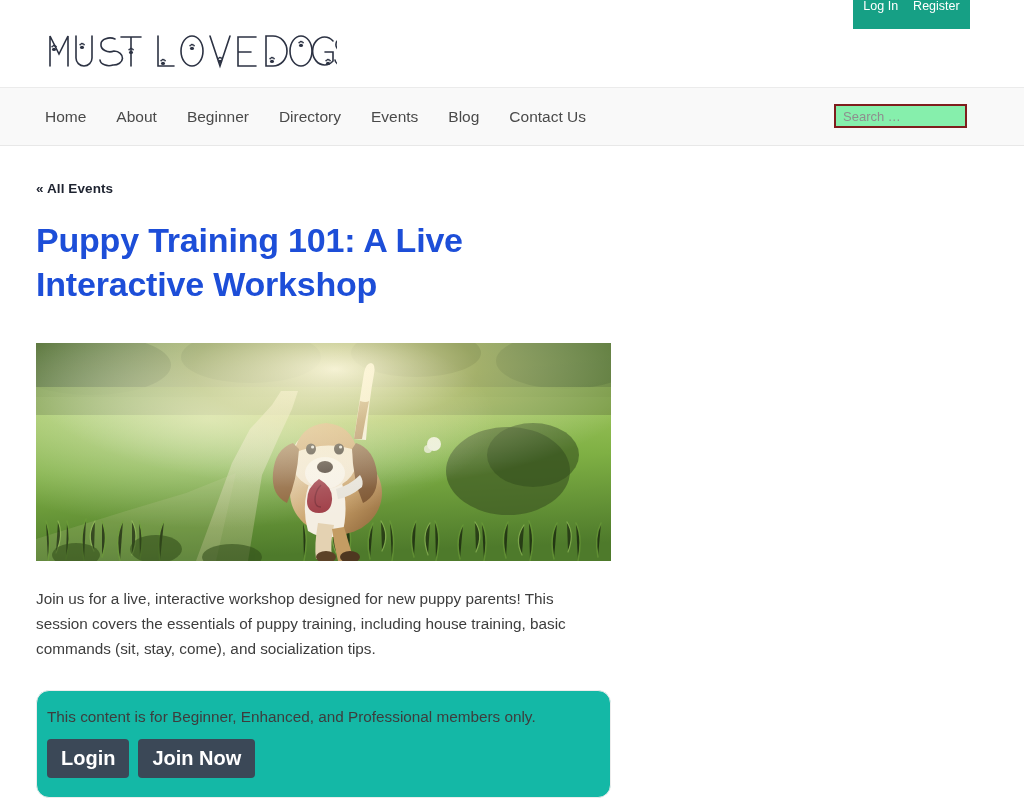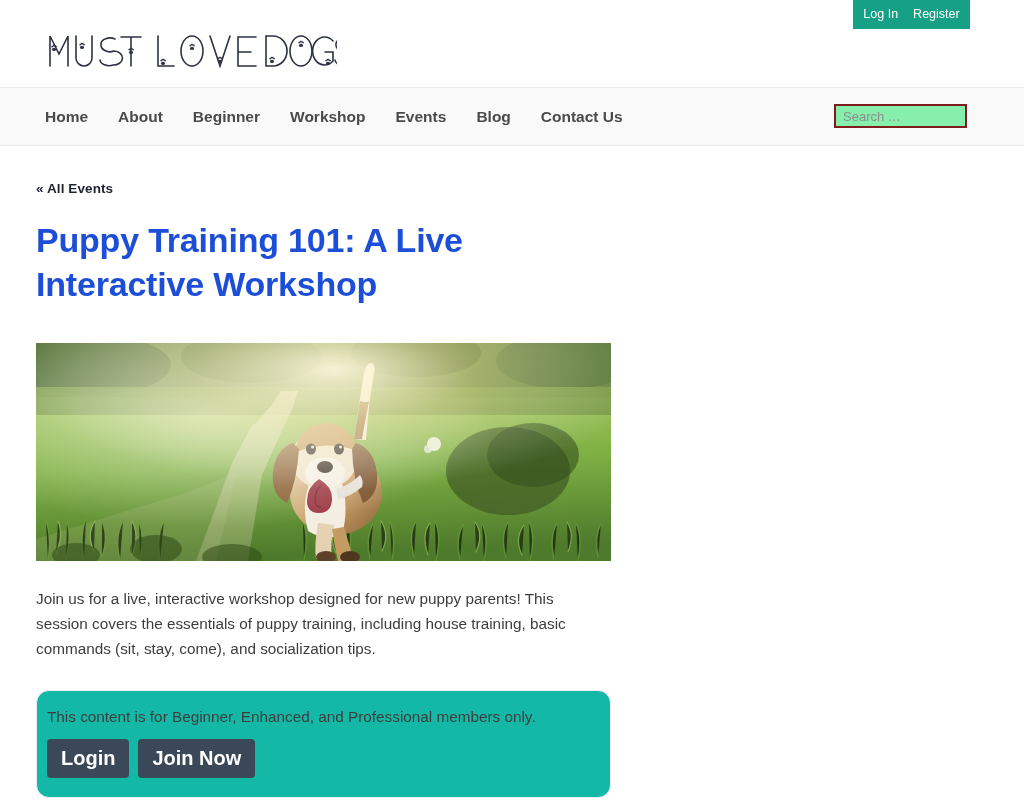--- a/index.html
+++ b/index.html
@@ -20,21 +20,20 @@
     background: #ffffff;
   }
   .auth-pill {
     position: absolute;
     top: 0;
     left: 853px;
     width: 117px;
     height: 29px;
     background: #16a085;
     display: flex;
-    align-items: center;
     justify-content: center;
     gap: 15px;
   }
   .auth-pill a {
     color: #ffffff;
     font-size: 12.5px;
     text-decoration: none;
     line-height: 1;
     font-family: "Liberation Sans", sans-serif;
   }
@@ -64,21 +63,20 @@
     position: relative;
     display: flex;
     align-items: center;
   }
   .nav-list {
     list-style: none;
     margin: 0;
     padding: 0 0 0 45px;
     display: flex;
     align-items: center;
-    font-weight: bold;
   }
   .nav-list li { margin: 0; }
   .nav-list a {
     display: block;
     padding: 0 15px;
     color: #4a4a4a;
     font-size: 15.5px;
     text-decoration: none;
     line-height: 1;
     font-family: "Liberation Sans", sans-serif;
@@ -302,21 +300,21 @@
     <li>
         <a href="#">Home</a>
       </li>
     <li>
         <a href="#">About</a>
       </li>
     <li>
         <a href="#">Beginner</a>
       </li>
     <li>
-        <a href="#">Workshop</a>
+        <a href="#">Directory</a>
       </li>
     <li>
         <a href="#">Events</a>
       </li>
     <li>
         <a href="#">Blog</a>
       </li>
     <li>
         <a href="#">Contact Us</a>
       </li>

